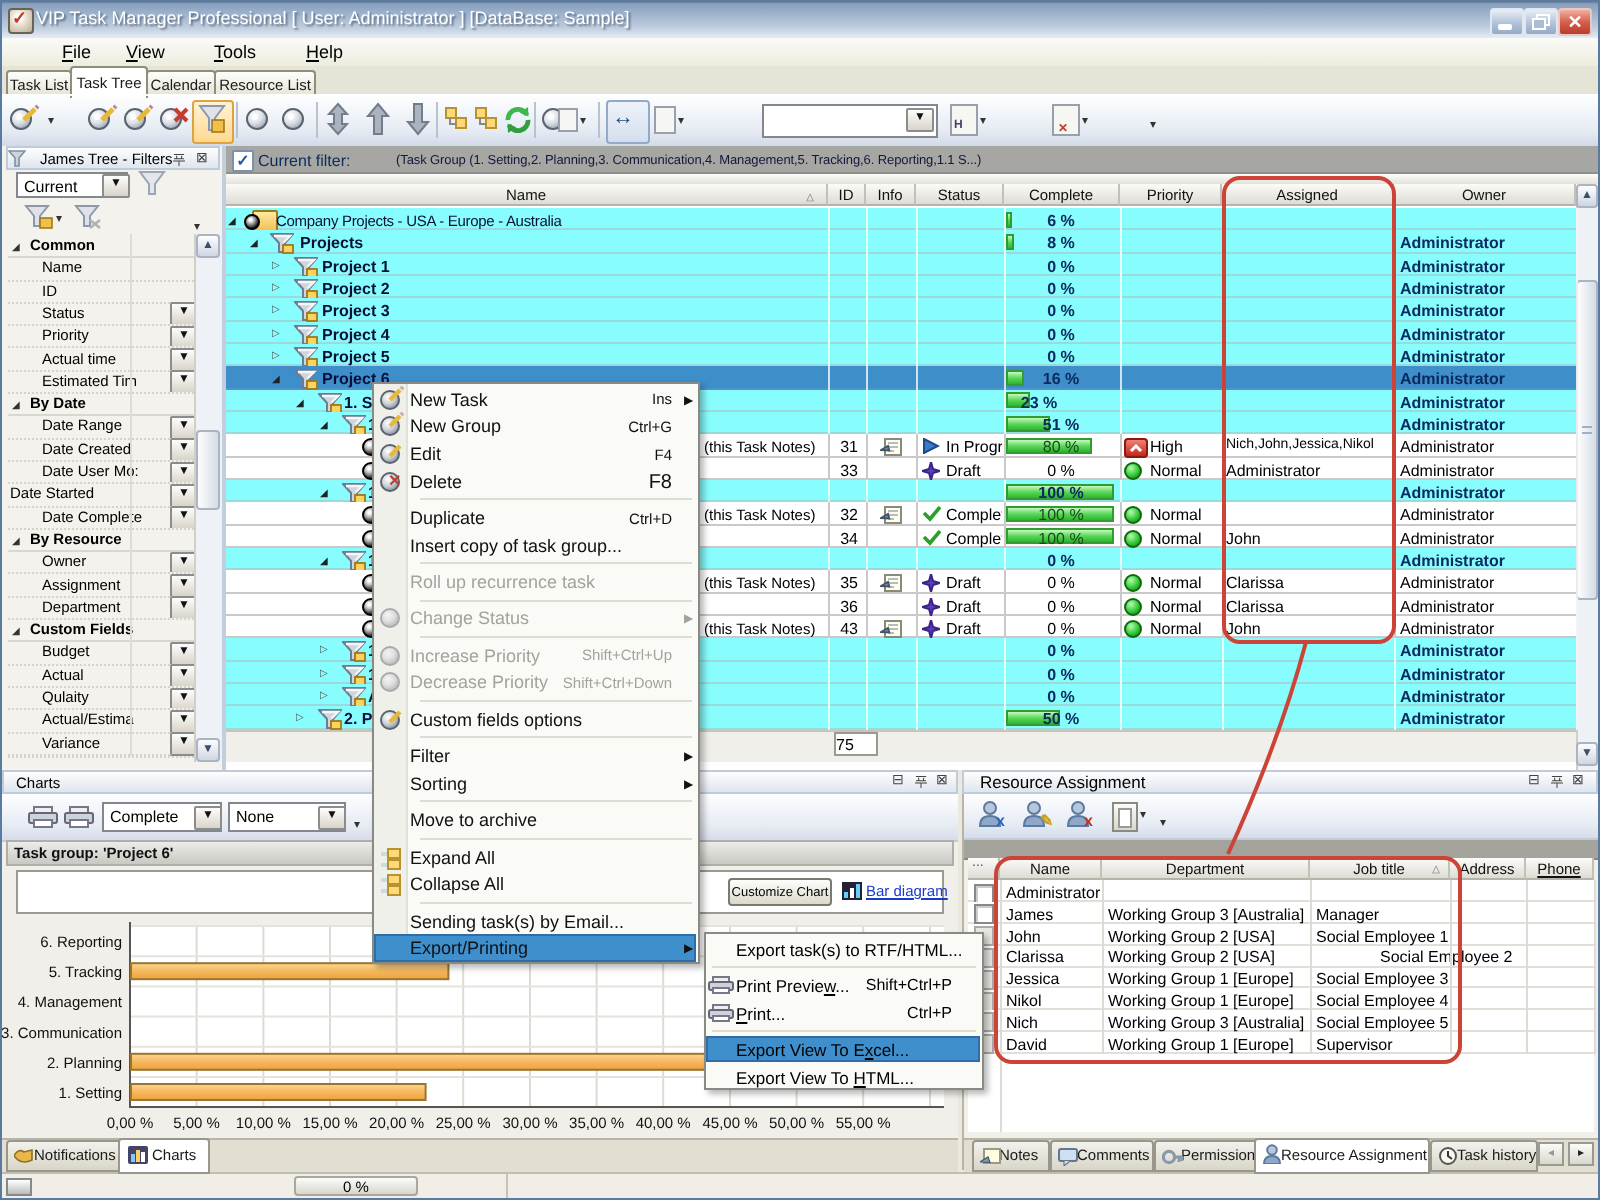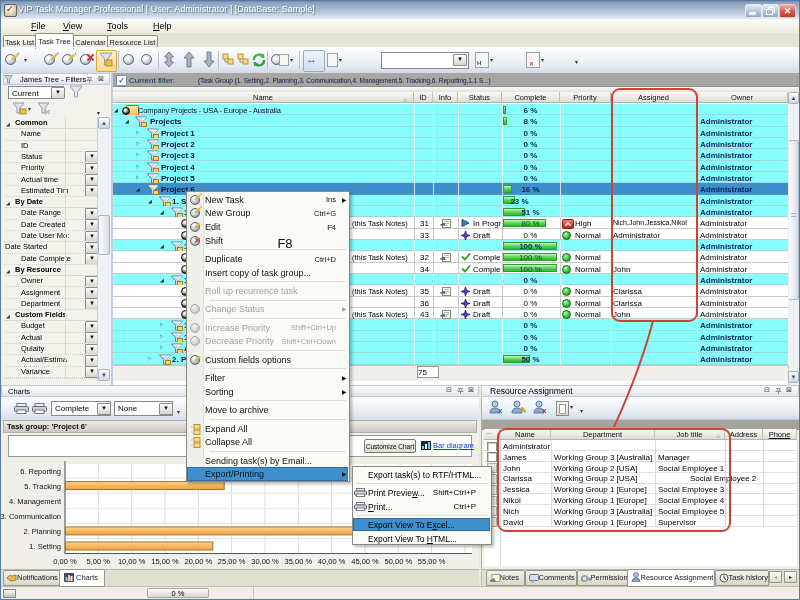--- a/index.html
+++ b/index.html
@@ -794,22 +794,22 @@
 <div class="a" style="left:205px;top:208.4px;color:#111;white-space:nowrap;z-index:43;font-size:9px;">New Group</div>
 <div class="a" style="left:234px;top:208.9px;width:102px;text-align:right;color:#111;z-index:43;font-size:7.5px;">Ctrl+G</div>
 <div class="a" style="left:190px;top:222.0px;width:10px;height:10px;border-radius:50%;background:radial-gradient(circle at 38% 32%,#fff,#cfd4da 45%,#8b97a5 80%);border:1px solid #5a636e;box-sizing:border-box;z-index:42;"></div>
 <div class="a" style="left:194px;top:221.0px;width:8px;height:8px;z-index:43;"><svg width="8" height="8">
       <path d="M1 7 L6 2" stroke="#e8b83c" stroke-width="2.2"></path>
     </svg></div>
 <div class="a" style="left:205px;top:222.0px;color:#111;white-space:nowrap;z-index:43;font-size:9px;">Edit</div>
 <div class="a" style="left:234px;top:222.5px;width:102px;text-align:right;color:#111;z-index:43;font-size:7.5px;">F4</div>
 <div class="a" style="left:190px;top:235.6px;width:10px;height:10px;border-radius:50%;background:radial-gradient(circle at 38% 32%,#fff,#cfd4da 45%,#8b97a5 80%);border:1px solid #5a636e;box-sizing:border-box;z-index:42;"></div>
 <div class="a" style="left:194px;top:235.6px;font-size:8px;font-weight:bold;color:#c83c30;z-index:43;">✕</div>
-<div class="a" style="left:205px;top:235.6px;color:#111;white-space:nowrap;z-index:43;font-size:9px;">Shift</div>
-<div class="a" style="left:234px;top:236.1px;width:102px;text-align:center;color:#111;z-index:43;font-size:13px;">F8</div>
+<div class="a" style="left:205px;top:235.6px;color:#111;white-space:nowrap;z-index:43;font-size:9px;">Delete</div>
+<div class="a" style="left:234px;top:236.1px;width:102px;text-align:right;color:#111;z-index:43;font-size:10px;">F8</div>
 <div class="a" style="left:210px;top:249.2px;width:136px;height:1px;background:#dcdcd6;z-index:42;"></div>
 <div class="a" style="left:205px;top:254.0px;color:#111;white-space:nowrap;z-index:43;font-size:9px;">Duplicate</div>
 <div class="a" style="left:234px;top:254.5px;width:102px;text-align:right;color:#111;z-index:43;font-size:7.5px;">Ctrl+D</div>
 <div class="a" style="left:205px;top:267.6px;color:#111;white-space:nowrap;z-index:43;font-size:9px;">Insert copy of task group...</div>
 <div class="a" style="left:210px;top:281.2px;width:136px;height:1px;background:#dcdcd6;z-index:42;"></div>
 <div class="a" style="left:205px;top:286.0px;color:#a3a39e;white-space:nowrap;z-index:43;font-size:9px;">Roll up recurrence task</div>
 <div class="a" style="left:210px;top:299.6px;width:136px;height:1px;background:#dcdcd6;z-index:42;"></div>
 <div class="a" style="left:190px;top:304.4000000000001px;width:10px;height:10px;border-radius:50%;background:radial-gradient(circle at 38% 32%,#f4f4f4,#ddd 45%,#bbb 80%);border:1px solid #aaa;box-sizing:border-box;z-index:42;"></div>
 <div class="a" style="left:205px;top:304.4px;color:#a3a39e;white-space:nowrap;z-index:43;font-size:9px;">Change Status</div>
 <div class="a" style="left:342px;top:305.4px;font-size:6px;color:#a3a39e;z-index:43;">▶</div>

